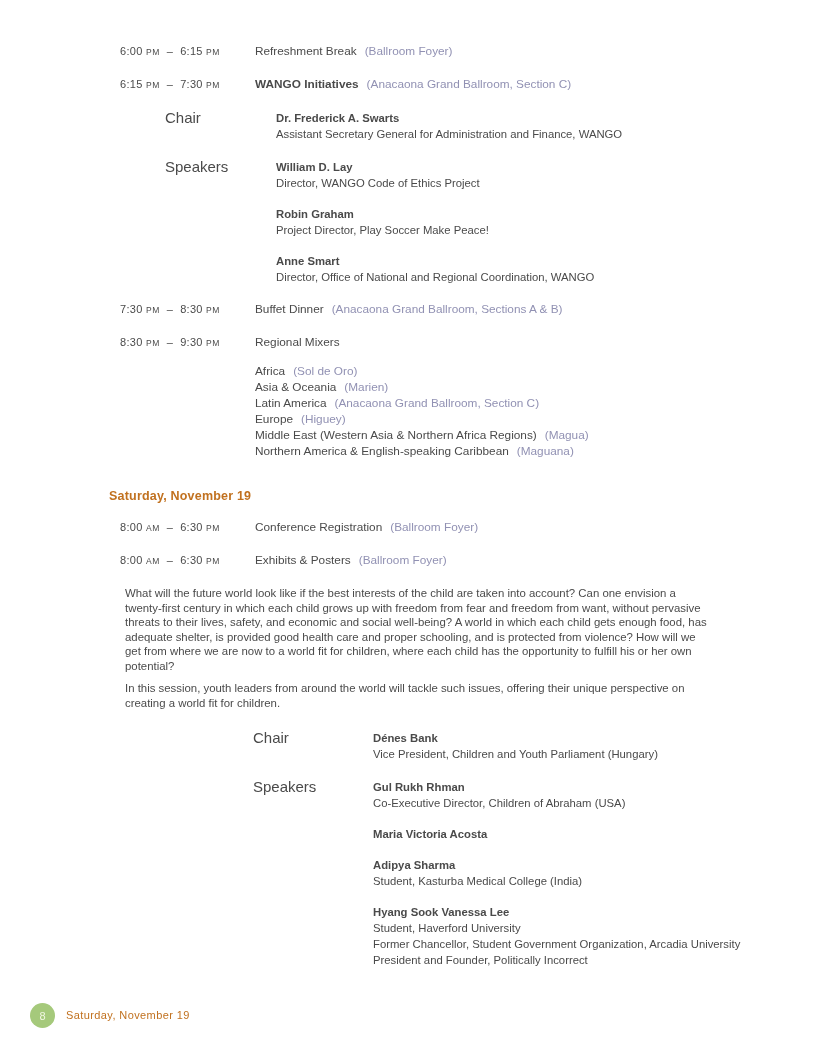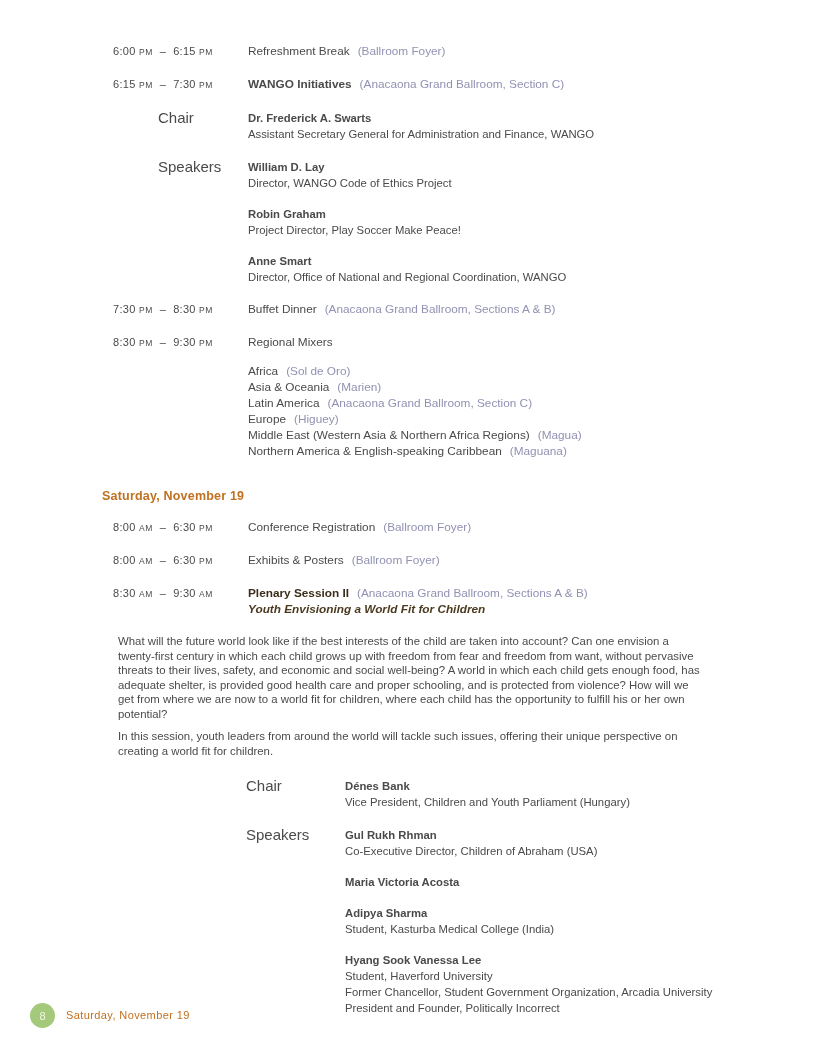--- a/index.html
+++ b/index.html
@@ -4,21 +4,21 @@
 <style>
   html, body { margin:0; padding:0; }
   body {
     width:817px; height:1057px;
     background:#ffffff;
     font-family:"Liberation Sans","DejaVu Sans",sans-serif;
     color:#4a4a4a;
     position:relative;
     overflow:hidden;
   }
-  .content { position:absolute; top:44px; left:102px; width:600px; }
+  .content { position:absolute; top:44px; left:109px; width:600px; }
 
   
   .row.event { display:flex; margin-bottom:17px; }
   .tcol {
     flex:0 0 146px; width:146px; box-sizing:border-box; padding-left:11px;
     font-size:11px; letter-spacing:0.3px; line-height:15px; white-space:nowrap;
   }
   .mer { font-size:8.5px; letter-spacing:0.5px; }
   .dash { margin:0 7px; }
   .ecol { flex:1; min-width:0; }
@@ -26,21 +26,21 @@
   .etitle.b { font-weight:bold; }
   .etitle.plenary { color:#3b2d1b; font-weight:bold; }
   .loc { color:#9191b3; margin-left:8px; }
   .subtitle { font-style:italic; font-weight:bold; color:#4c3a20; font-size:11.8px; line-height:16px; }
 
   
   .row.people { display:flex; margin-bottom:2px; font-size:11.3px; }
   .plabel { box-sizing:border-box; font-size:15px; line-height:16px; color:#4a4a4a; }
   .row.people.first .plabel { flex:0 0 146px; padding-left:56px; }
   .row.people.second .plabel { flex:0 0 243px; padding-left:144px; }
-  .plist { flex:1; min-width:0; }
+  .plist { flex:1; min-width:0;margin-left:21px; }
   .person { margin-bottom:15px; line-height:16px; white-space:nowrap; }
   .pname { font-weight:bold; }
   .prole { font-weight:normal; }
 
   
   .sublist { margin:-5px 0 0 146px; font-size:11.8px; line-height:16px; }
   .mixer { white-space:nowrap; }
 
   
   .dayhead { color:#c1711f; font-size:12.5px; font-weight:bold; margin:30px 0 17px 0; letter-spacing:0.2px; }
@@ -127,27 +127,20 @@
         <div class="ecol">
           <div class="eline"><span class="etitle">Conference Registration</span><span class="loc">(Ballroom Foyer)</span></div>
         </div>
       </div>
       <div class="row event">
         <div class="tcol">8:00 <span class="mer">AM</span><span class="dash">–</span>6:30 <span class="mer">PM</span></div>
         <div class="ecol">
           <div class="eline"><span class="etitle">Exhibits &amp; Posters</span><span class="loc">(Ballroom Foyer)</span></div>
         </div>
       </div>
-      <div class="row event">
-        <div class="tcol">8:30 <span class="mer">AM</span><span class="dash">–</span>9:30 <span class="mer">AM</span></div>
-        <div class="ecol">
-          <div class="eline"><span class="etitle b plenary">Plenary Session II</span><span class="loc">(Anacaona Grand Ballroom, Sections A &amp; B)</span></div>
-          <div class="subtitle">Youth Envisioning a World Fit for Children</div>
-        </div>
-      </div>
       <p class="para">What will the future world look like if the best interests of the child are taken into account? Can one envision a twenty-first century in which each child grows up with freedom from fear and freedom from want, without pervasive threats to their lives, safety, and economic and social well-being? A world in which each child gets enough food, has adequate shelter, is provided good health care and proper schooling, and is protected from violence? How will we get from where we are now to a world fit for children, where each child has the opportunity to fulfill his or her own potential?</p>
       <p class="para">In this session, youth leaders from around the world will tackle such issues, offering their unique perspective on creating a world fit for children.</p>
       <div class="row people second">
         <div class="plabel">Chair</div>
         <div class="plist">
           <div class="person">
             <div class="pname">Dénes Bank</div>
             <div class="prole">Vice President, Children and Youth Parliament (Hungary)</div>
           </div>
         </div>

